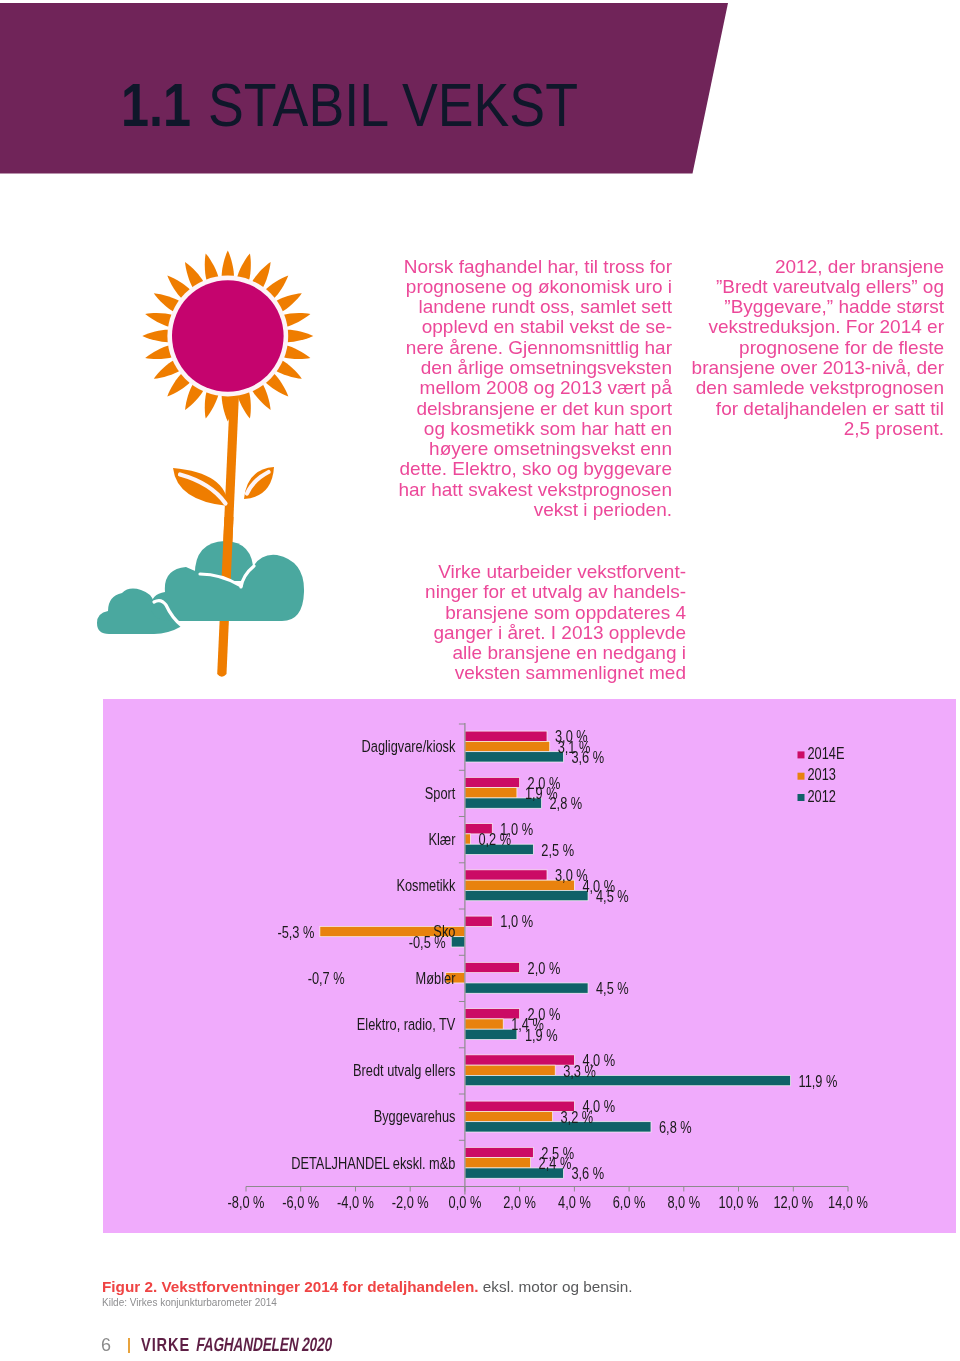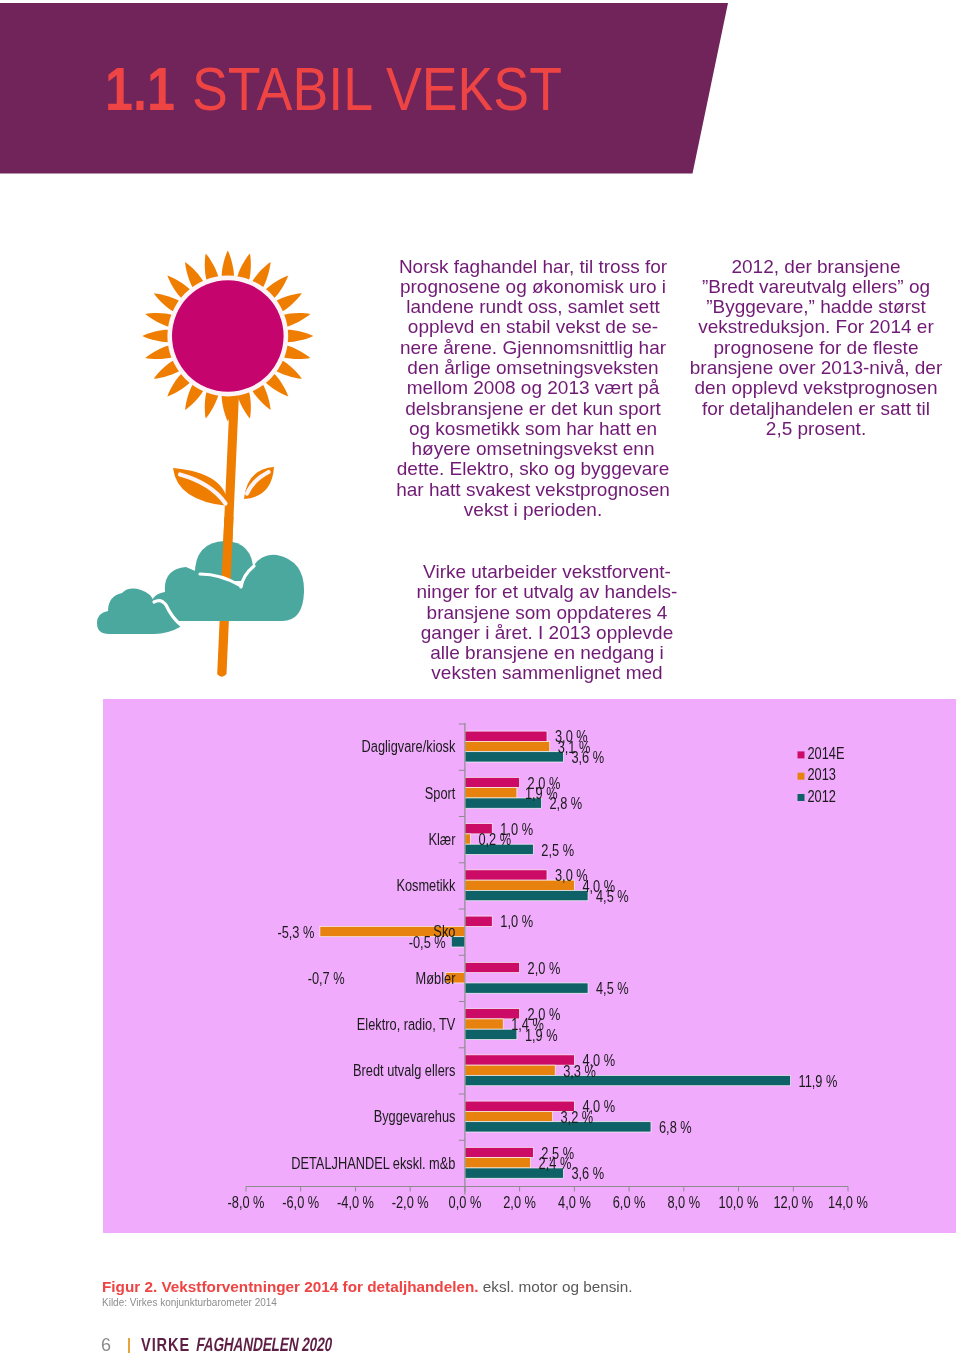--- a/index.html
+++ b/index.html
@@ -4,29 +4,29 @@
 <title>1.1 Stabil vekst</title>
 <style>
   html,body{margin:0;padding:0;}
   body{width:960px;height:1361px;background:#ffffff;font-family:"Liberation Sans",sans-serif;position:relative;overflow:hidden;
        -webkit-font-smoothing:antialiased;}
   .page{position:absolute;left:0;top:0;width:960px;height:1361px;}
 
   
   .banner{position:absolute;left:0;top:3px;width:728px;height:170.5px;background:#702459;
      clip-path:polygon(0 0, 728px 0, 692.5px 170.5px, 0 170.5px);}
-  .banner-title{position:absolute;left:104.8px;top:59px;margin:0;font-size:61px;line-height:61px;color:#ef4444;
+  .banner-title{position:absolute;left:104.8px;top:59px;margin:16px;font-size:61px;line-height:61px;color:#0f172a;
      white-space:nowrap;font-weight:300;}
   .banner-title .num{font-weight:700;display:inline-block;transform:scaleX(0.825);transform-origin:left center;
      width:70px;}
   .banner-title .rest{font-weight:300;display:inline-block;transform:scaleX(0.880);transform-origin:left center;}
 
   
-  .bodytext{position:absolute;font-size:19px;line-height:20.3px;color:#701a75;margin:0;
-     font-family:"Liberation Sans",sans-serif;text-align:center;}
+  .bodytext{position:absolute;font-size:19px;line-height:20.3px;color:#ec4899;margin:0;
+     font-family:"Liberation Sans",sans-serif;text-align:right;}
   .bodytext .ln{display:block;white-space:nowrap;}
   .col-a{left:394px;top:256.5px;width:278px;}
   .col-b{left:688px;top:256.5px;width:256px;}
   .col-c{left:408px;top:562px;width:278px;}
 
   
   .flower-wrap{position:absolute;left:95px;top:245px;width:230px;height:440px;}
   .flower-wrap svg{display:block;}
 
   
@@ -127,21 +127,21 @@
       <span class="ln">har hatt svakest vekstprognosen</span>
       <span class="ln">vekst i perioden.</span>
     </div>
   <div class="bodytext col-b">
       <span class="ln">2012, der bransjene</span>
       <span class="ln">”Bredt vareutvalg ellers” og</span>
       <span class="ln">”Byggevare,” hadde størst</span>
       <span class="ln">vekstreduksjon. For 2014 er</span>
       <span class="ln">prognosene for de fleste</span>
       <span class="ln">bransjene over 2013-nivå, der</span>
-      <span class="ln">den opplevd vekstprognosen</span>
+      <span class="ln">den samlede vekstprognosen</span>
       <span class="ln">for detaljhandelen er satt til</span>
       <span class="ln">2,5 prosent.</span>
     </div>
   <div class="bodytext col-c">
       <span class="ln">Virke utarbeider vekstforvent-</span>
       <span class="ln">ninger for et utvalg av handels-</span>
       <span class="ln">bransjene som oppdateres 4</span>
       <span class="ln">ganger i året. I 2013 opplevde</span>
       <span class="ln">alle bransjene en nedgang i</span>
       <span class="ln">veksten sammenlignet med</span>

